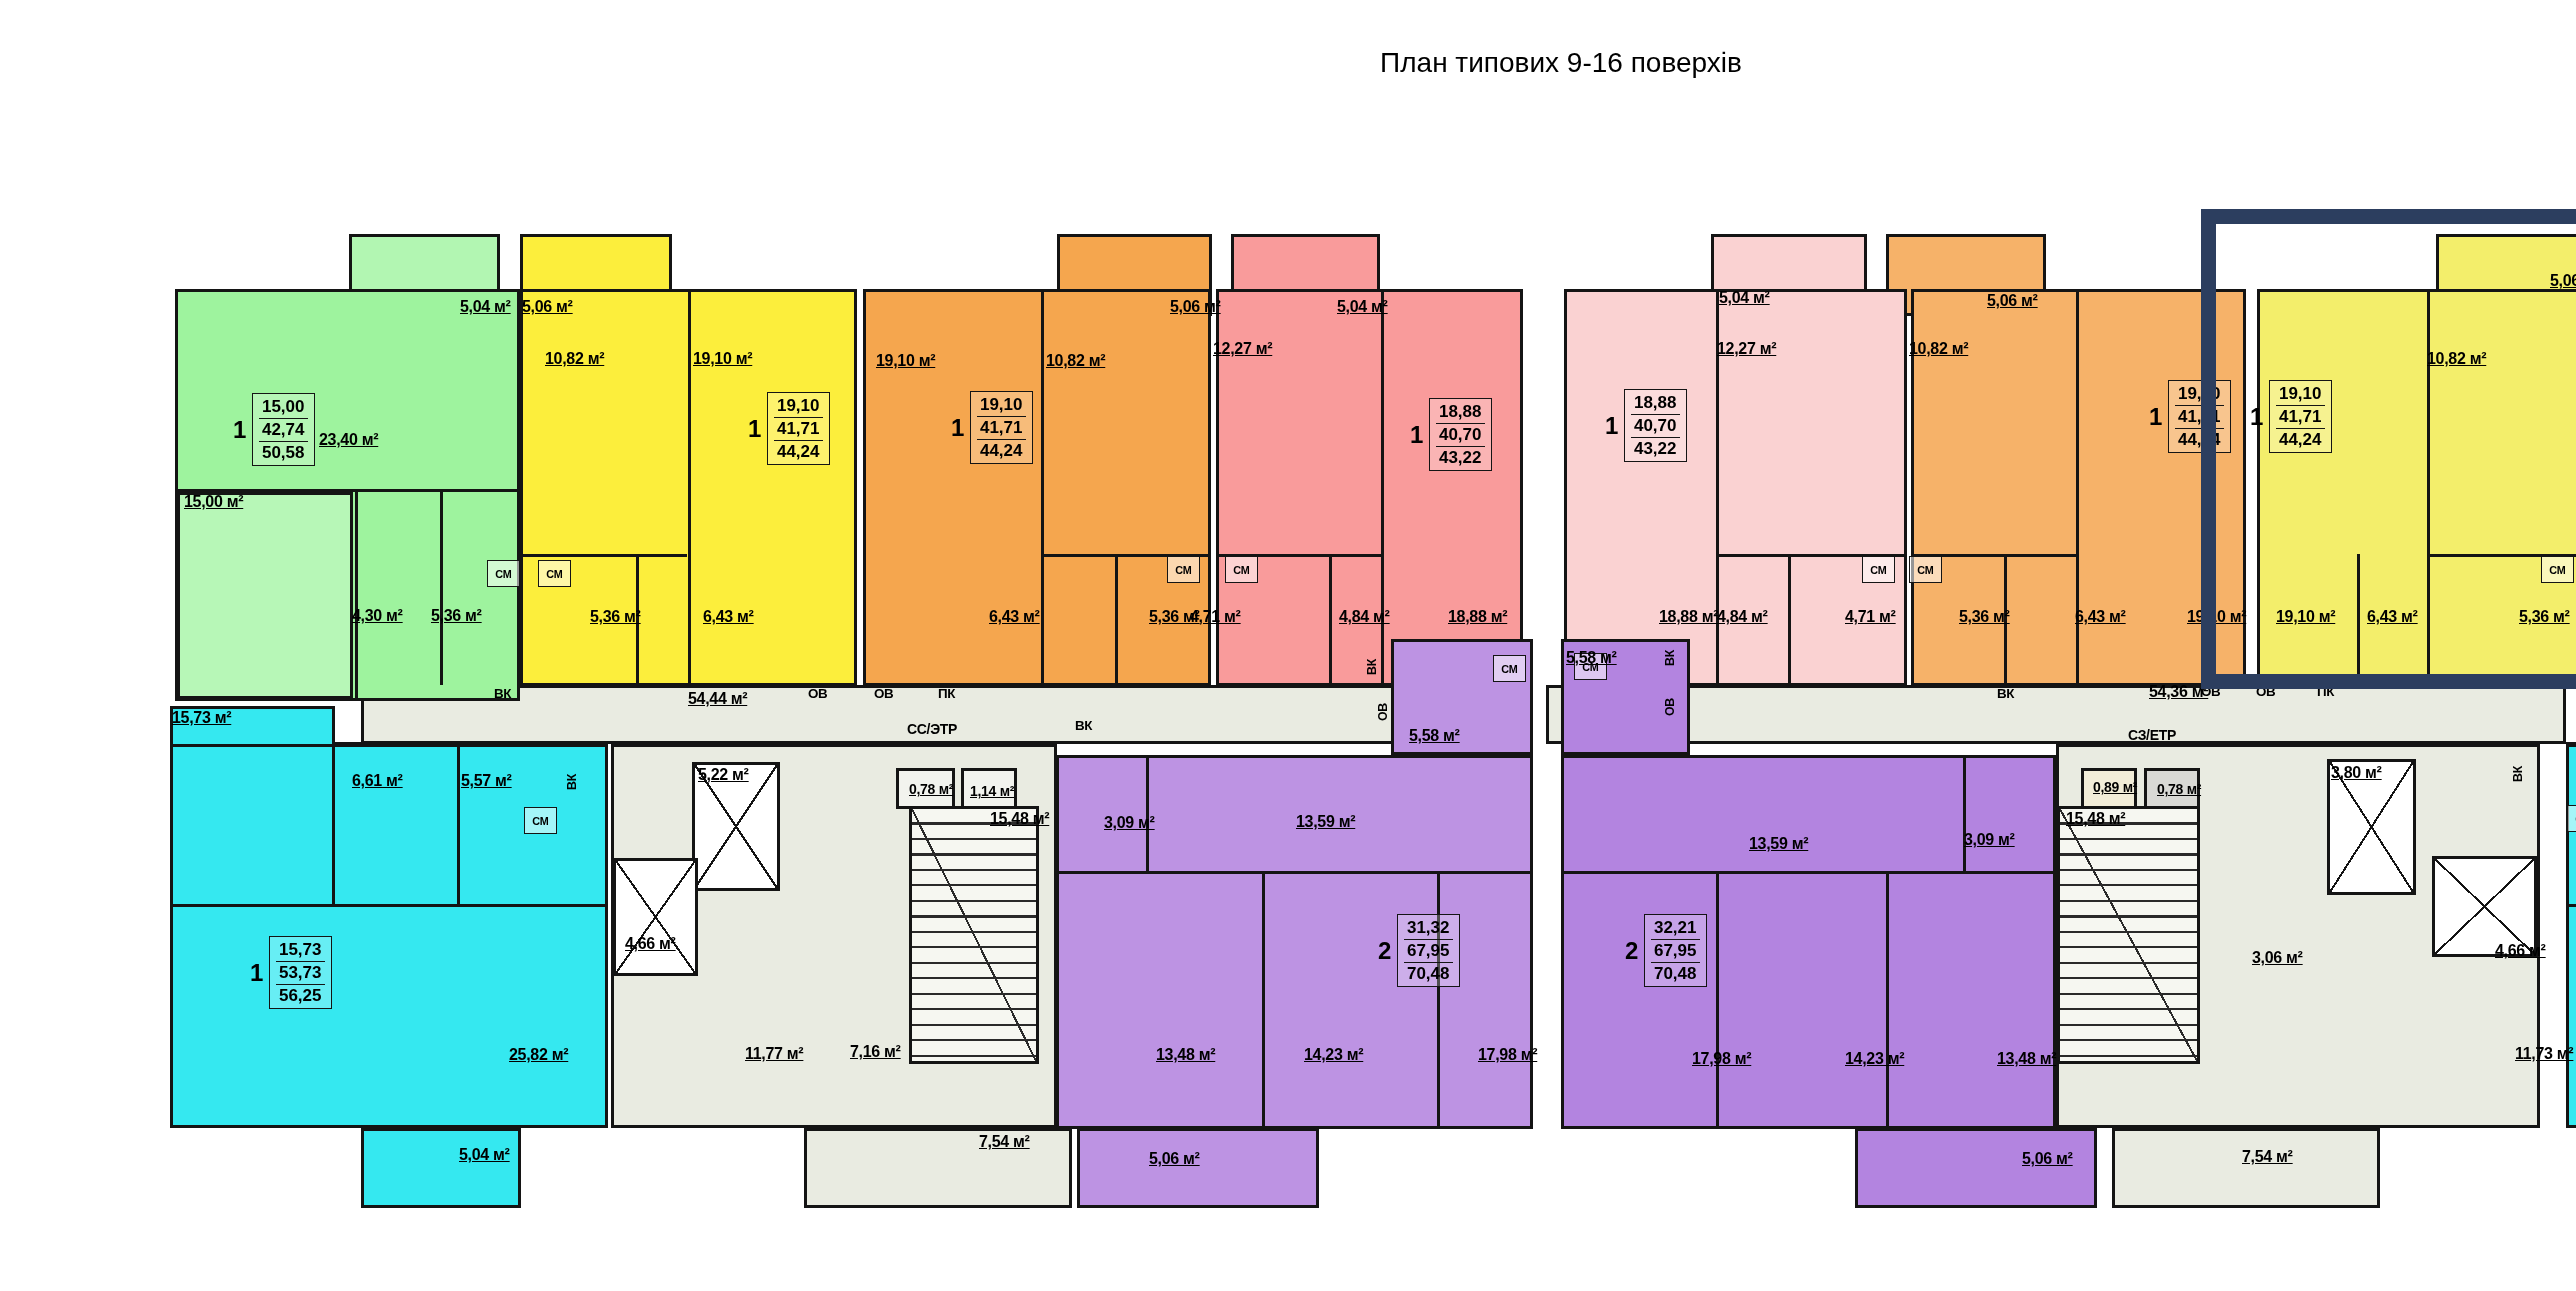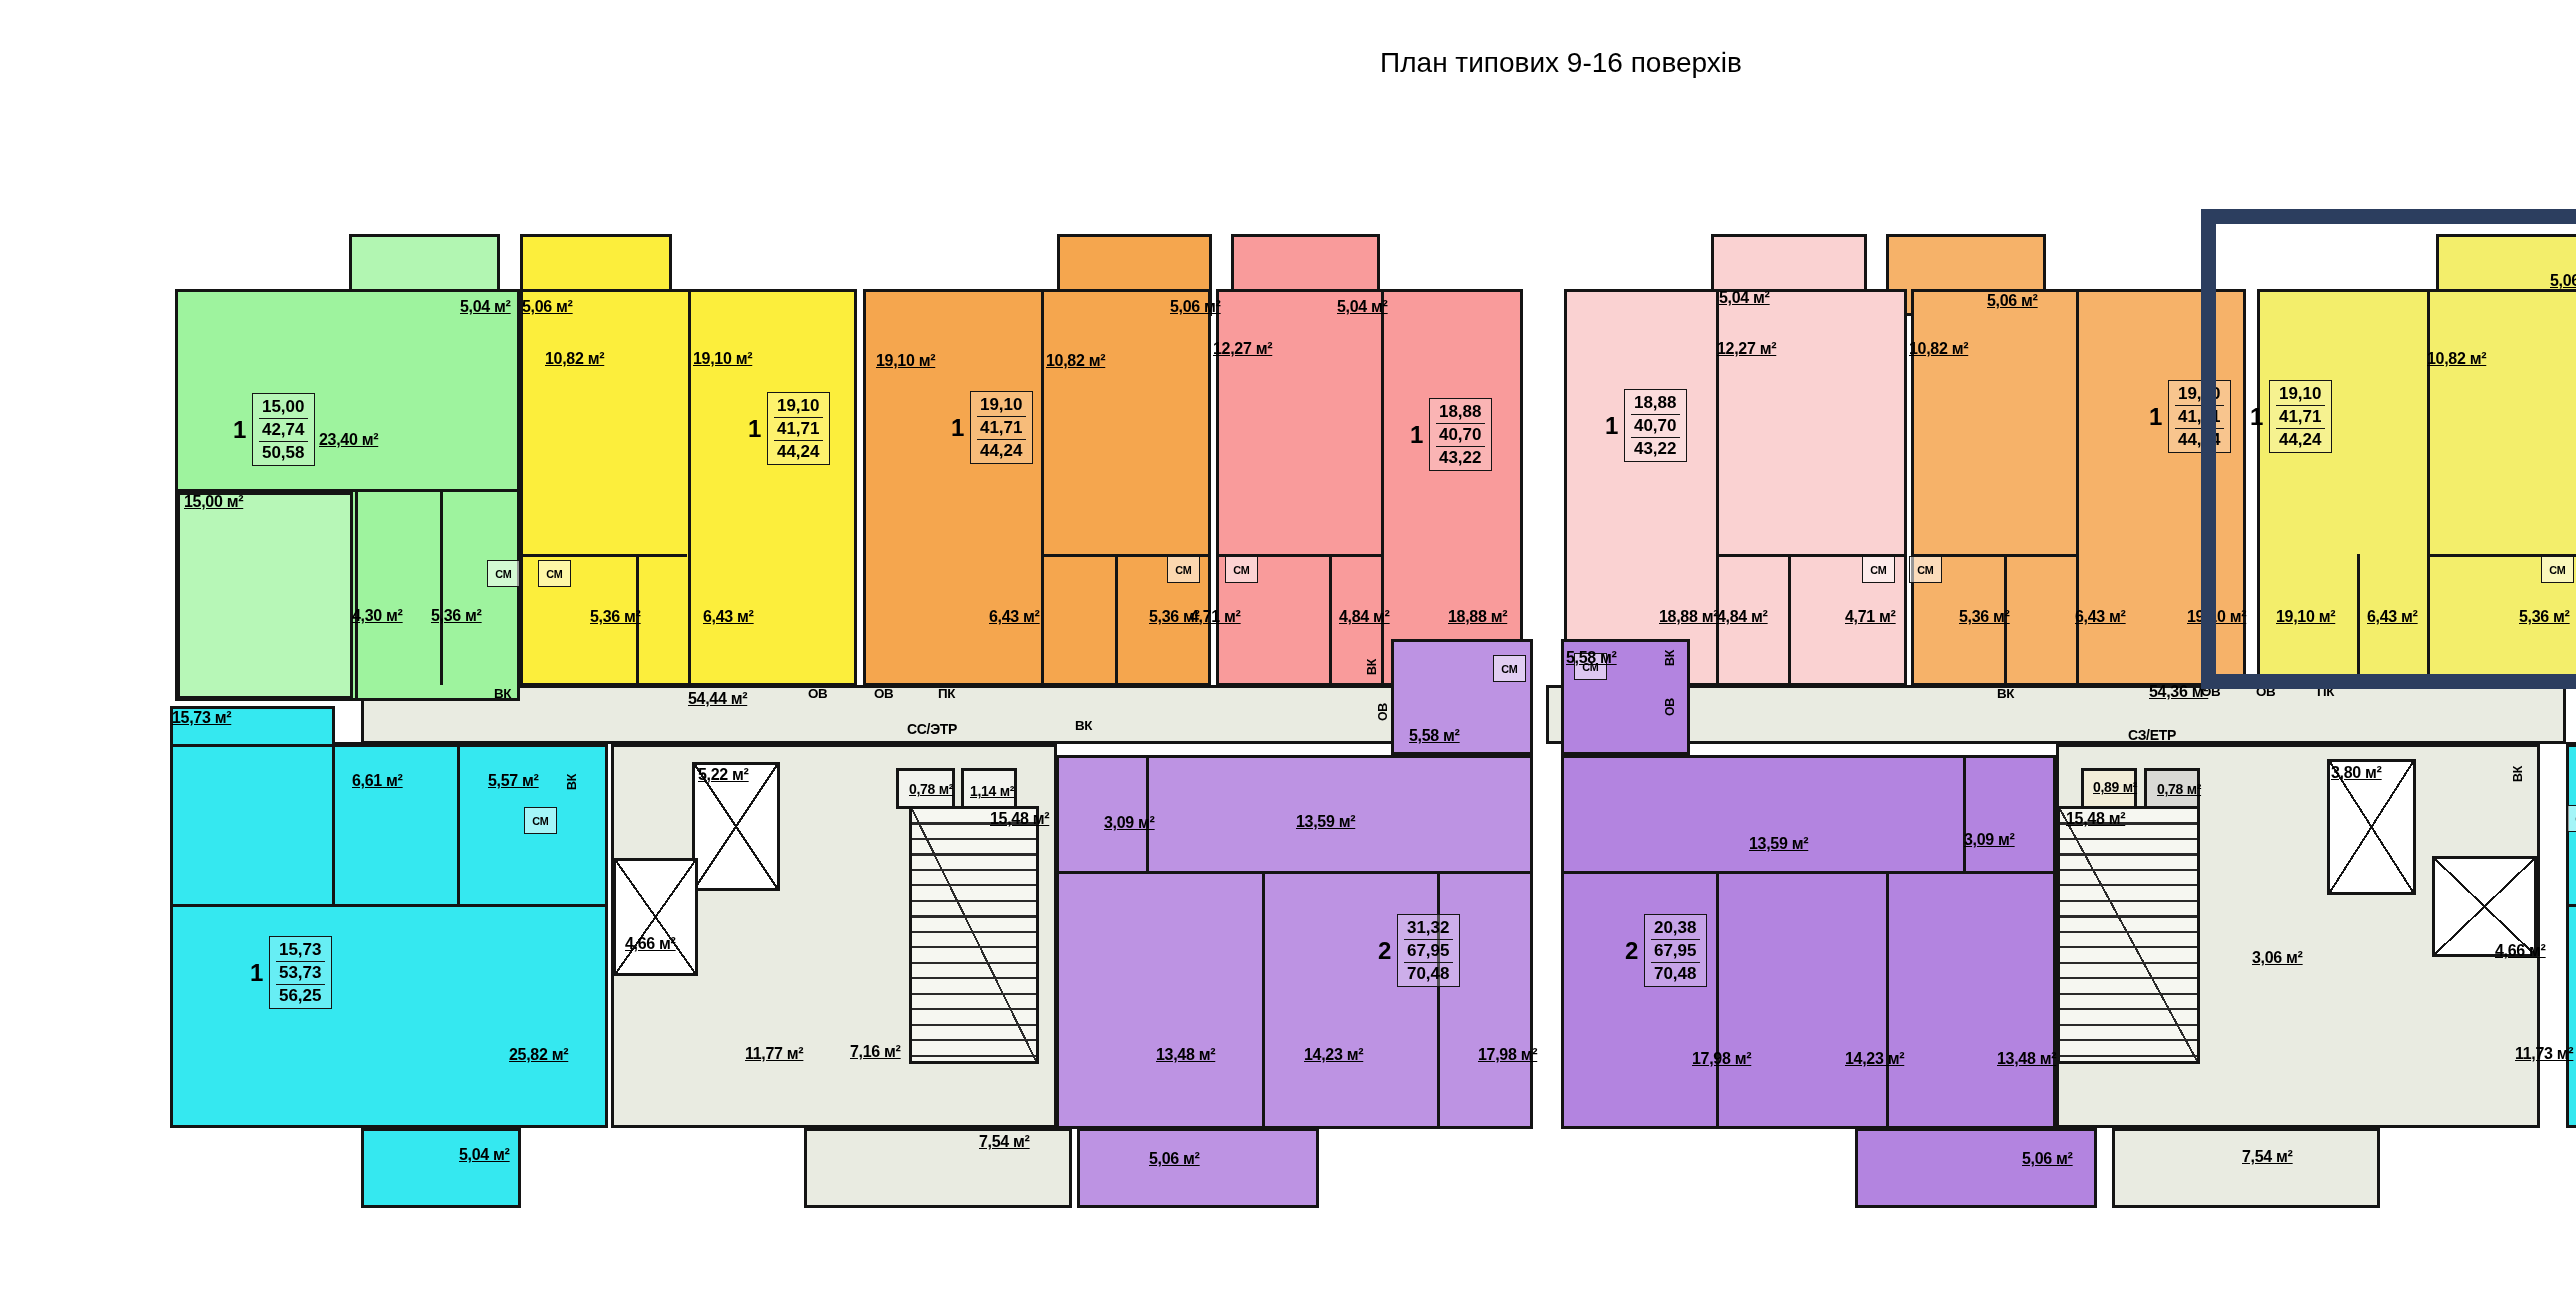--- a/index.html
+++ b/index.html
@@ -174,21 +174,21 @@
     <div class="lbl u" style="left: 2331px; top: 764px;">3,80 м²</div>
     <div class="lbl u" style="left: 2495px; top: 942px;">4,66 м²</div>
     <div class="lbl u" style="left: 745px; top: 1045px;">11,77 м²</div>
     <div class="lbl u" style="left: 850px; top: 1043px;">7,16 м²</div>
     <div class="lbl u" style="left: 2252px; top: 949px;">3,06 м²</div>
     <div class="lbl u" style="left: 2487px; top: 1045px; margin-left: 28px;">11,73 м²</div>
     <div class="lbl u" style="left: 979px; top: 1133px;">7,54 м²</div>
     <div class="lbl u" style="left: 2242px; top: 1148px;">7,54 м²</div>
     <div class="lbl u" style="left: 172px; top: 709px;">15,73 м²</div>
     <div class="lbl u" style="left: 352px; top: 772px;">6,61 м²</div>
-    <div class="lbl u" style="left: 461px; top: 772px; padding-left: 27px;">5,57 м²</div>
+    <div class="lbl u" style="left: 461px; top: 772px;">5,57 м²</div>
     <div class="lbl u" style="left: 509px; top: 1046px;">25,82 м²</div>
     <div class="lbl u" style="left: 459px; top: 1146px;">5,04 м²</div>
     <div class="lbl u" style="left: 1409px; top: 727px;">5,58 м²</div>
     <div class="lbl u" style="left: 1104px; top: 814px;">3,09 м²</div>
     <div class="lbl u" style="left: 1296px; top: 813px;">13,59 м²</div>
     <div class="lbl u" style="left: 1156px; top: 1046px;">13,48 м²</div>
     <div class="lbl u" style="left: 1304px; top: 1046px;">14,23 м²</div>
     <div class="lbl u" style="left: 1478px; top: 1046px;">17,98 м²</div>
     <div class="lbl u" style="left: 1149px; top: 1150px;">5,06 м²</div>
     <div class="lbl u" style="left: 1566px; top: 649px;">5,58 м²</div>
@@ -273,21 +273,21 @@
       <div class="num">2</div>
       <div class="vals">
         <div class="ub">31,32</div>
         <div class="ub">67,95</div>
         <div>70,48</div>
       </div>
     </div>
     <div class="stat" style="left: 1625px; top: 914px;">
       <div class="num">2</div>
       <div class="vals">
-        <div class="ub">20,38</div>
+        <div class="ub">32,21</div>
         <div class="ub">67,95</div>
         <div>70,48</div>
       </div>
     </div>
     <div class="stat" style="left: 250px; top: 936px;">
       <div class="num">1</div>
       <div class="vals">
         <div class="ub">15,73</div>
         <div class="ub">53,73</div>
         <div>56,25</div>

